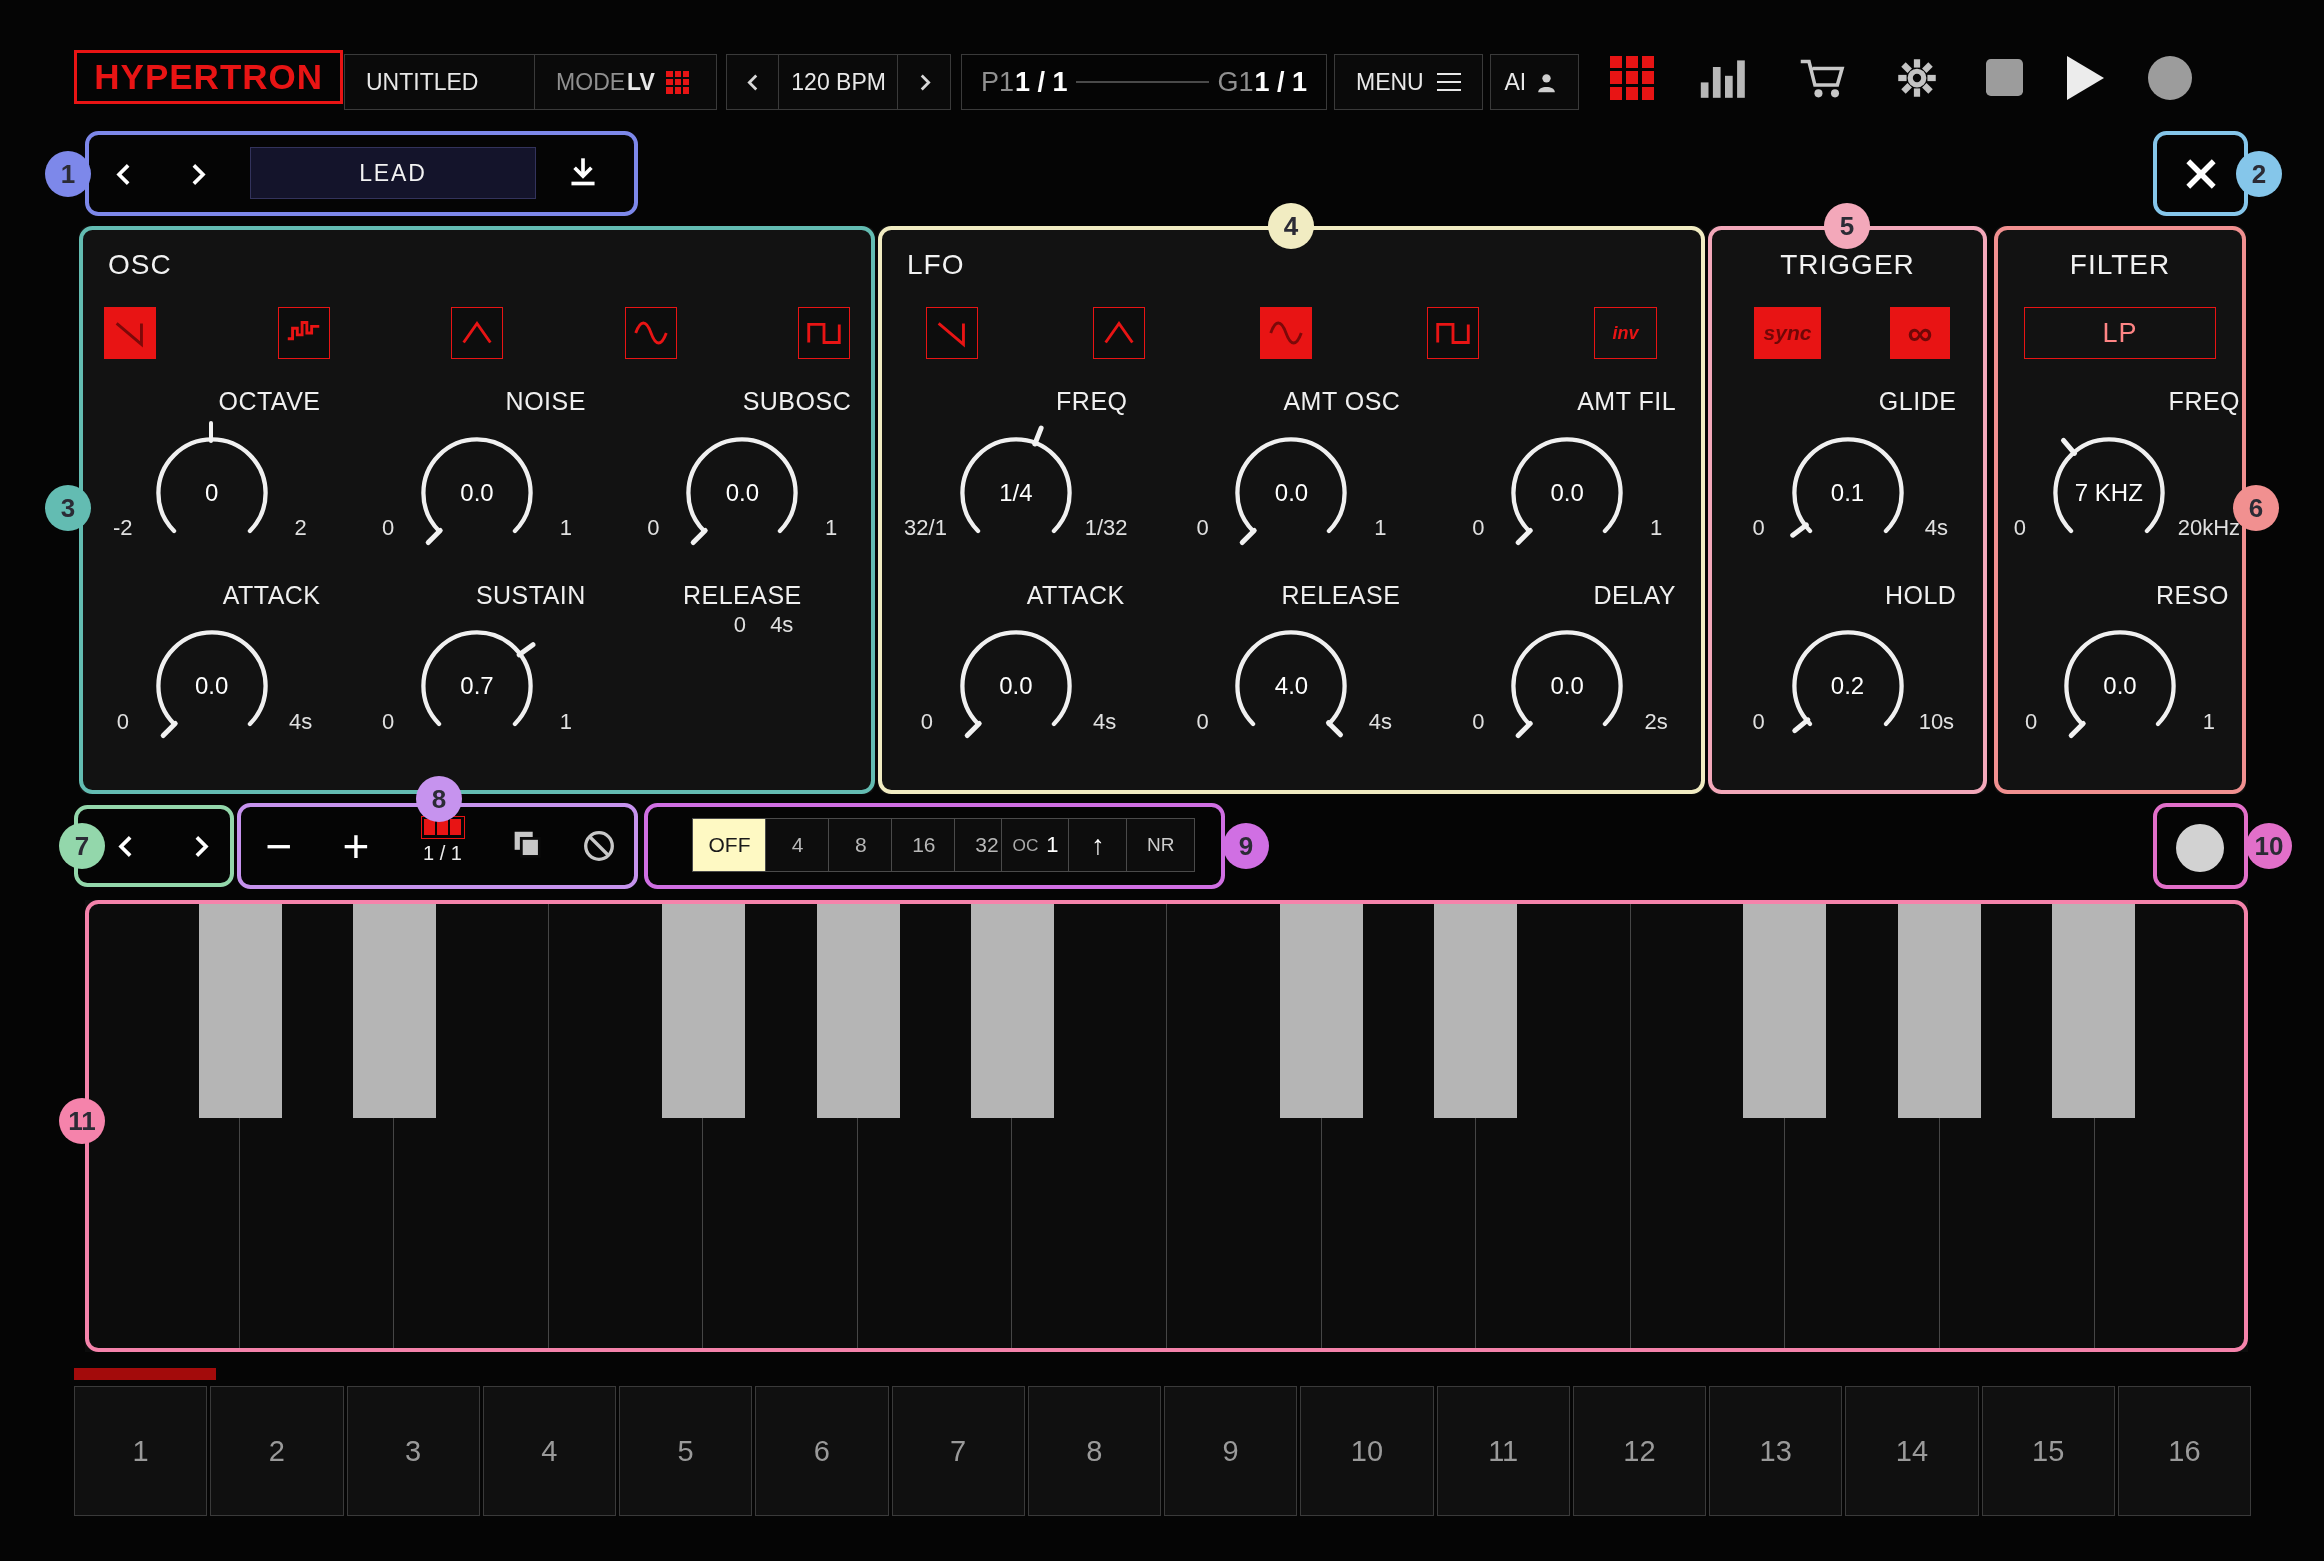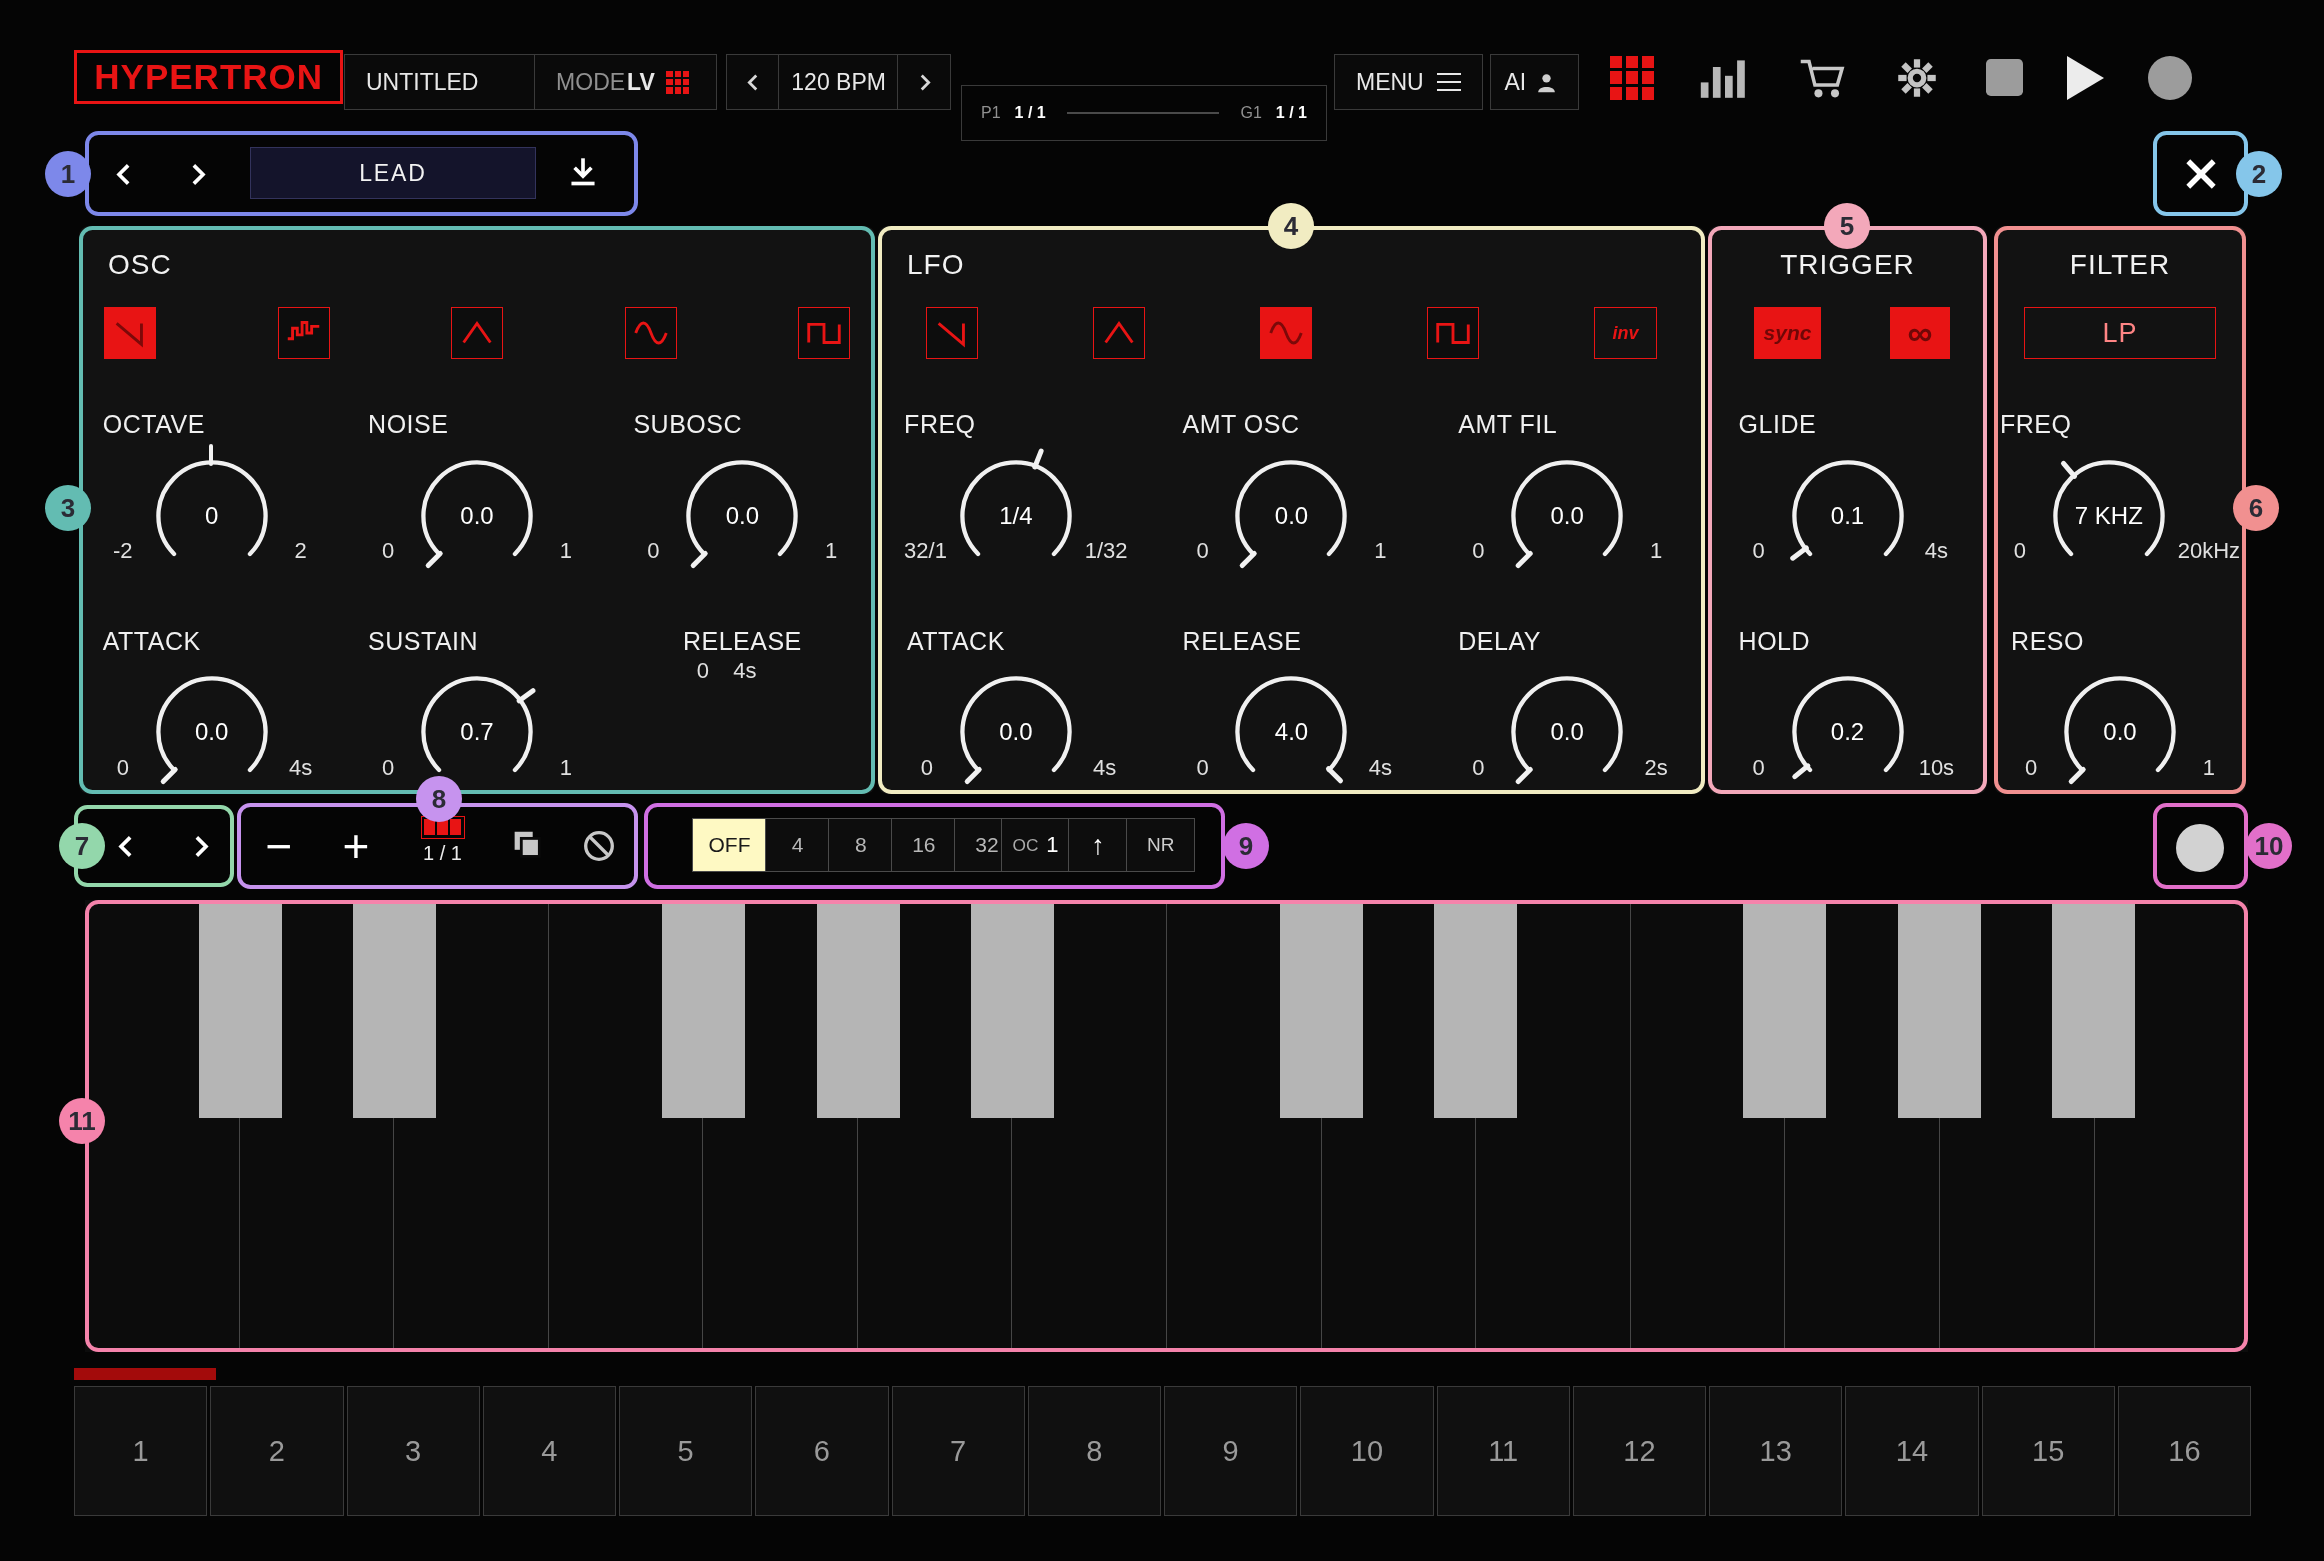--- a/index.html
+++ b/index.html
@@ -12,21 +12,21 @@
           font-weight:800; font-size:35px; letter-spacing:1px; display:flex; align-items:center; padding:0 17.3px; }
   .tb-group { position:absolute; top:54px; display:flex; }
   .tb-cell { height:56px; border:1.9px solid #3a3a3a; background:#0a0a0a; display:flex; align-items:center;
              padding:0 21px; font-size:23px; color:#e8e8e8; }
   .tb-cell + .tb-cell { margin-left:-1.9px; }
   .tb-dim { color:#909090; margin-right:2px; }
   .tb-bold { font-weight:bold; }
   .mini-grid { display:grid; grid-template-columns:repeat(3,1fr); gap:1.9px; width:23px; height:23px; margin-left:11.5px; }
   .mini-grid span { background:#e81414; }
   .pg-box { position:absolute; left:961px; top:54px; width:366px; height:56px; border:1.9px solid #3a3a3a;
-            display:flex; align-items:center; padding:0 19px; font-size:16px; color:#fff; gap:14px;margin-top:31px; }
+            display:flex; align-items:center; padding:0 19px; font-size:27px; color:#fff; gap:1px; }
   .pg-line { flex:1; height:2.9px; background:#4a4a4a; margin:0 7.7px; }
   .burger { width:25px; height:19px; display:flex; flex-direction:column; justify-content:space-between; margin-left:13.4px; }
   .burger span { height:2.9px; background:#e8e8e8; }
   .tb-icons { position:absolute; left:1610px; top:46px; height:63px; display:flex; align-items:center; gap:44px; }
   .big-grid { display:grid; grid-template-columns:repeat(3,1fr); gap:3.8px; width:44px; height:44px; }
   .big-grid span { background:#e81414; }
   .stop-sq { width:37px; height:37px; background:#9c9c9c; border-radius:4.8px; }
   .play-tri { width:0; height:0; border-top:22px solid transparent; border-bottom:22px solid transparent; border-left:37px solid #ececec; }
   .rec-circ { width:44px; height:44px; border-radius:50%; background:#9c9c9c; }
 
@@ -58,21 +58,21 @@
              font-weight:bold; }
   .txt-btn.filled { background:#e81414; color:#700707; }
   .inv-btn { width:63px; font-style:italic; font-size:18px; }
   .sync-btn { width:67px; font-style:italic; font-size:21px;margin-left:9px; }
   .loop-btn { width:60px; font-size:35px; }
   .lp-btn { width:192px; font-size:27px; color:#ff8585; letter-spacing:1px; font-weight:normal; }
 
   .knob-grid { position:absolute; top:161px; left:0; right:0; display:grid; grid-template-columns:repeat(3,1fr);
                row-gap:21px; justify-items:center; }
   .knob-grid.single { grid-template-columns:1fr; }
-  .knob { display:flex; flex-direction:column; align-items:flex-start;margin-top:23px; }
+  .knob { display:flex; flex-direction:column; align-items:flex-end; }
   .knob-label { font-size:25px; color:#f0f0f0; margin-bottom:1.9px; letter-spacing:0.5px; }
   .knob-core { display:flex; align-items:flex-end; gap:1.9px; }
   .kminmax { font-size:22px; color:#e0e0e0; padding-bottom:19px; min-width:40px; text-align:center; white-space:nowrap; }
   .dial { position:relative; width:134px; height:142px; }
   .dial .arc, .dial .pointer, .dial .dial-value { position:absolute; top:7.7px; left:0; width:134px; height:134px; }
   .dial .tick { position:absolute; left:64px; top:-4.8px; width:4.8px; height:22px; background:#f2f2f2; border-radius:2.9px; }
   .dial-value { display:flex; align-items:center; justify-content:center; font-size:24px; color:#fff; white-space:nowrap; }
 
   
   .pattern-row { position:absolute; top:803px; left:0; width:2325px; height:86px; }

